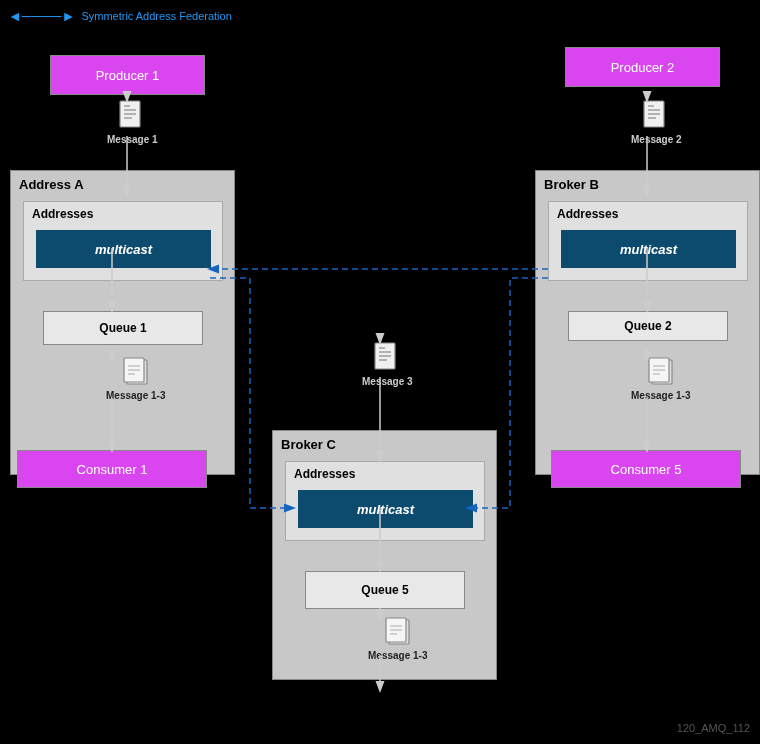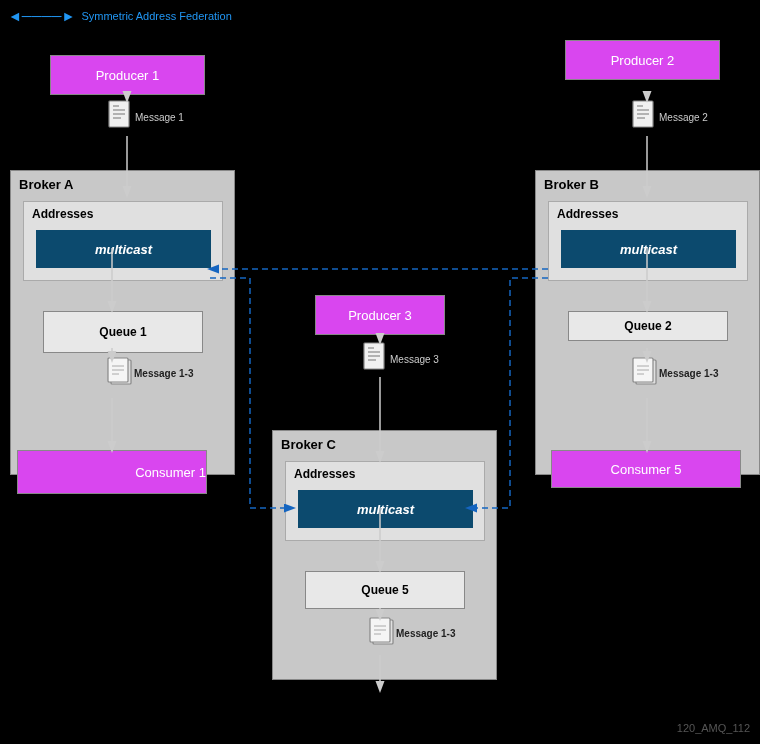--- a/index.html
+++ b/index.html
@@ -84,24 +84,25 @@
       display: flex;
       align-items: center;
       justify-content: center;
       color: #000;
       font-size: 12px;
     }
     
     .doc-icon {
       position: absolute;
       display: flex;
-      flex-direction: row;
+      flex-direction: column;
       align-items: center;
       color: #fff;
       font-size: 10px;
+      font-weight: bold;
     }
     .doc-svg {
       width: 28px;
       height: 32px;
     }
     
     .arrows-svg {
       position: absolute;
       top: 0; left: 0;
       width: 760px;
@@ -134,27 +135,24 @@
 
   <div class="top-label">
     <span class="arrow-lr">◄────►</span>
     <span class="top-label-text">Symmetric Address Federation</span>
   </div>
 
   <div class="prod-consumer-box" style="left:50px;top:55px;width:155px;height:40px;">
     <span>Producer 1</span>
   </div>
 
-  <div class="prod-consumer-box" style="left:565px;top:40px;width:155px;height:40px;">
+  <div class="prod-consumer-box" style="left:565px;top:47px;width:155px;height:40px;">
     <span>Producer 2</span>
   </div>
 
-  <div class="prod-consumer-box" style="left:315px;top:295px;width:130px;height:40px;">
-    <span>Producer 3</span>
-  </div>
 
   <div class="doc-icon" style="left:107px;top:100px;">
     <svg class="doc-svg" viewBox="0 0 28 32" fill="none" xmlns="http://www.w3.org/2000/svg">
       <rect x="2" y="1" width="20" height="26" rx="1" fill="#f0f0f0" stroke="#888" stroke-width="1.2"></rect>
       <line x1="6" y1="10" x2="18" y2="10" stroke="#888" stroke-width="1.2"></line>
       <line x1="6" y1="14" x2="18" y2="14" stroke="#888" stroke-width="1.2"></line>
       <line x1="6" y1="18" x2="14" y2="18" stroke="#888" stroke-width="1.2"></line>
       <line x1="6" y1="6" x2="12" y2="6" stroke="#888" stroke-width="1.2"></line>
     </svg>
     <span style="color:#ccc;font-size:10px;margin-top:2px;">Message 1</span>
@@ -176,31 +174,31 @@
       <rect x="2" y="1" width="20" height="26" rx="1" fill="#f0f0f0" stroke="#888" stroke-width="1.2"></rect>
       <line x1="6" y1="10" x2="18" y2="10" stroke="#888" stroke-width="1.2"></line>
       <line x1="6" y1="14" x2="18" y2="14" stroke="#888" stroke-width="1.2"></line>
       <line x1="6" y1="18" x2="14" y2="18" stroke="#888" stroke-width="1.2"></line>
       <line x1="6" y1="6" x2="12" y2="6" stroke="#888" stroke-width="1.2"></line>
     </svg>
     <span style="color:#ccc;font-size:10px;margin-top:2px;">Message 3</span>
   </div>
 
   <div class="broker-panel" style="left:10px;top:170px;width:225px;height:305px;">
-    <span class="broker-label">Broker A</span>
+    <span class="broker-label">Address A</span>
 
     <div class="addresses-panel" style="left:12px;top:30px;width:200px;height:80px;">
       <span class="addresses-label">Addresses</span>
 
       <div class="multicast-btn" style="left:12px;top:28px;width:175px;height:38px;">
         <span>multicast</span>
       </div>
     </div>
 
-    <div class="queue-box" style="left:32px;top:140px;width:160px;height:42px;">
+    <div class="queue-box" style="left:32px;top:140px;width:160px;height:34px;">
       <span>Queue 1</span>
     </div>
 
     <div class="doc-icon" style="left:95px;top:185px;">
       <svg class="doc-svg" viewBox="0 0 28 32" fill="none" xmlns="http://www.w3.org/2000/svg">
         <rect x="5" y="4" width="20" height="24" rx="1" fill="#e0e0e0" stroke="#888" stroke-width="1.2"></rect>
         <rect x="2" y="2" width="20" height="24" rx="1" fill="#f5f5f5" stroke="#888" stroke-width="1.2"></rect>
         <line x1="6" y1="10" x2="18" y2="10" stroke="#aaa" stroke-width="1"></line>
         <line x1="6" y1="14" x2="18" y2="14" stroke="#aaa" stroke-width="1"></line>
         <line x1="6" y1="18" x2="13" y2="18" stroke="#aaa" stroke-width="1"></line>
@@ -256,21 +254,21 @@
         <rect x="5" y="4" width="20" height="24" rx="1" fill="#e0e0e0" stroke="#888" stroke-width="1.2"></rect>
         <rect x="2" y="2" width="20" height="24" rx="1" fill="#f5f5f5" stroke="#888" stroke-width="1.2"></rect>
         <line x1="6" y1="10" x2="18" y2="10" stroke="#aaa" stroke-width="1"></line>
         <line x1="6" y1="14" x2="18" y2="14" stroke="#aaa" stroke-width="1"></line>
         <line x1="6" y1="18" x2="13" y2="18" stroke="#aaa" stroke-width="1"></line>
       </svg>
       <span style="color:#222;font-size:10px;margin-top:2px;">Message 1-3</span>
     </div>
   </div>
 
-  <div class="prod-consumer-box" style="left:17px;top:450px;width:190px;height:44px;justify-content:flex-end;">
+  <div class="prod-consumer-box" style="left:17px;top:450px;width:190px;height:38px;">
     <span>Consumer 1</span>
   </div>
 
   <div class="prod-consumer-box" style="left:551px;top:450px;width:190px;height:38px;">
     <span>Consumer 5</span>
   </div>
 
 
   <svg class="arrows-svg">
     <defs>

